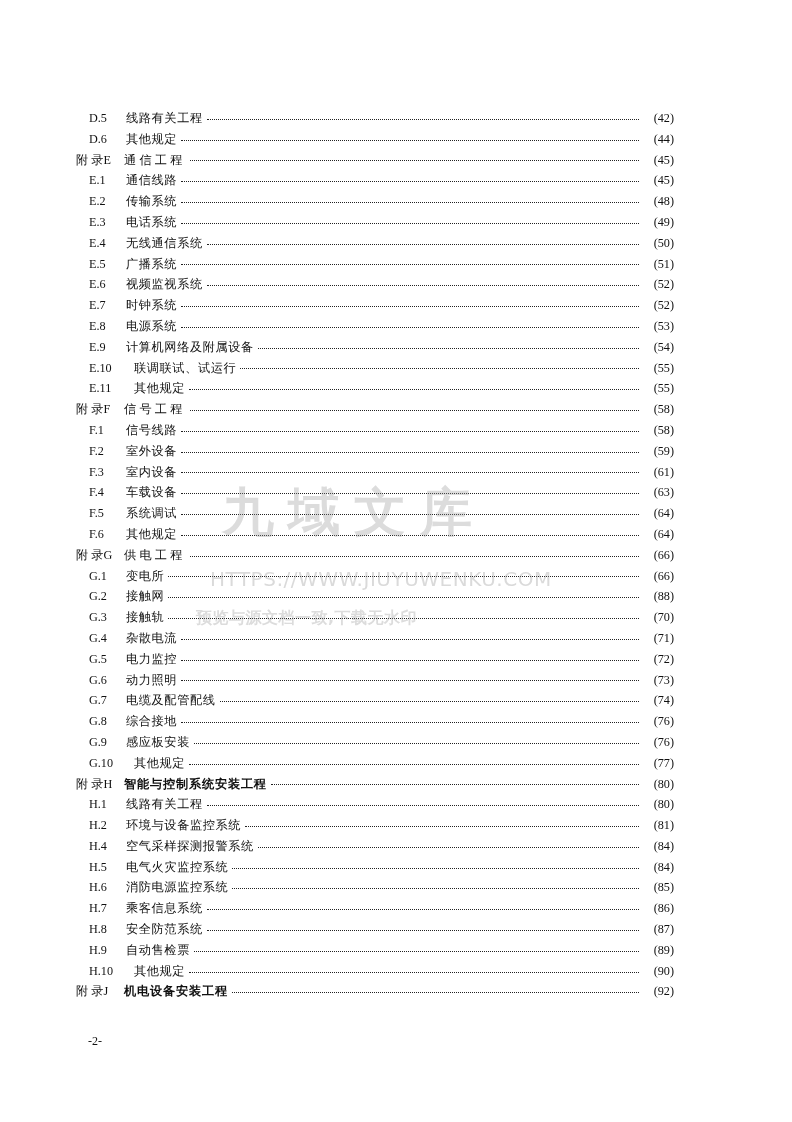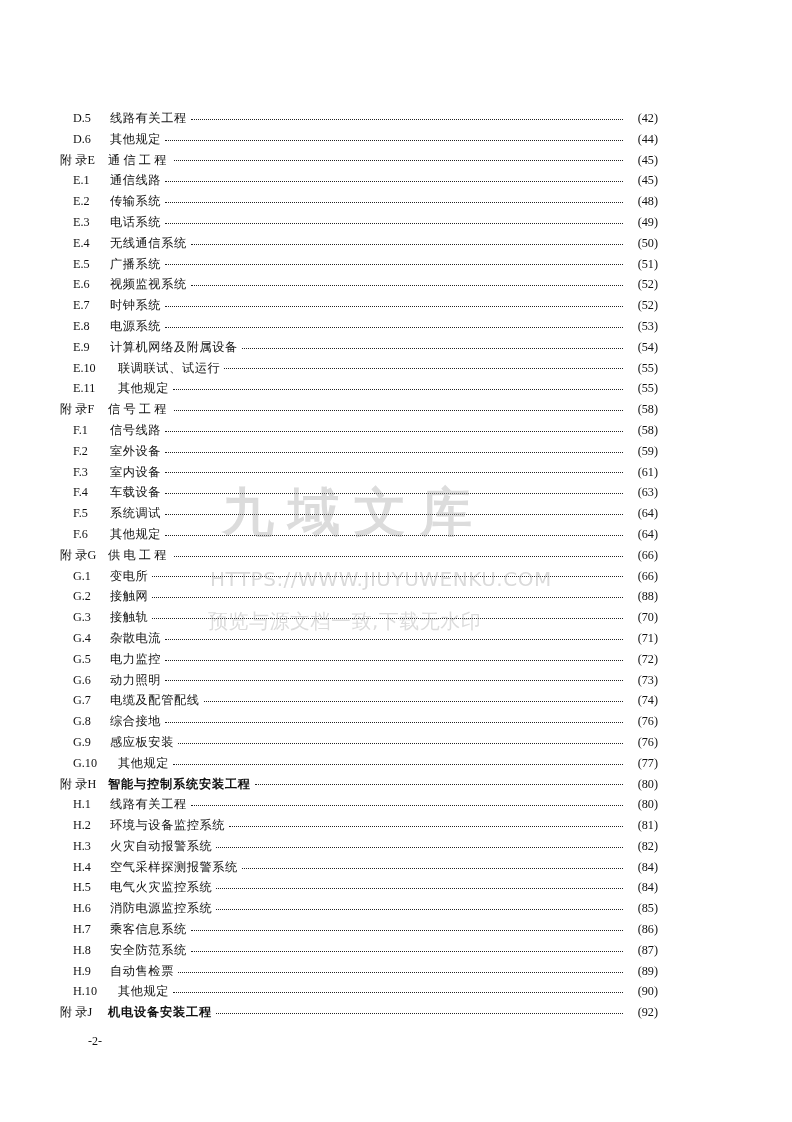--- a/index.html
+++ b/index.html
@@ -1,39 +1,39 @@
 <!DOCTYPE html>
 <html><head>
   <meta charset="utf-8">
   <style>
     html, body { margin: 0; padding: 0; background: #ffffff; }
     body { width: 792px; height: 1122px; position: relative; overflow: hidden;
            font-family: "Liberation Serif", "DejaVu Serif", serif; color: #111; }
     .page { position: absolute; left: 0; top: 0; width: 792px; height: 1122px; }
-    .toc { position: absolute; left: 60px; top: 108px; width: 598px; }
+    .toc { position: absolute; left: 76px; top: 108px; width: 598px; }
     .row { position: relative; height: 20.8px; line-height: 20.8px; font-size: 12.2px;
            display: flex; align-items: baseline; white-space: nowrap; }
     .row .num { display: inline-block; flex: 0 0 auto; }
     .row .title { flex: 0 0 auto; letter-spacing: 0.6px; }
     .row .leader { flex: 1 1 auto; overflow: hidden; margin: 0 1px 0 4px;
                    border-bottom: 1px dotted #222; height: 0; position: relative; top: -3px; align-self: center; transform: translateY(4px); }
     .row .page-no { flex: 0 0 auto; margin-left: 14px; }
     .row.sub .num { margin-left: 13px; width: 37px; }
     .row.sub.wide .num { width: 45px; }
     .row.appendix .num { width: 48px; letter-spacing: 0; }
     .row.appendix .title { letter-spacing: 3.2px; }
     .row.appendix.compact .title { letter-spacing: 0.8px; font-weight: bold; }
     .footer-page { position: absolute; left: 88px; top: 1034px; font-size: 12px; }
     .watermark { position: absolute; left: 0; top: 0; width: 792px; height: 1122px; pointer-events: none; }
     .wm-big { position: absolute; left: 222px; top: 478px; font-family: "DejaVu Sans", sans-serif;
               font-size: 52px; font-weight: bold; color: rgba(150,150,150,0.33); letter-spacing: 14px; }
     .wm-url { position: absolute; left: 210px; top: 567px; font-family: "DejaVu Sans", sans-serif;
               font-size: 20px; color: rgba(150,150,150,0.35); letter-spacing: 0.5px; }
-    .wm-note { position: absolute; left: 208px; top: 608px; font-family: "DejaVu Sans", sans-serif;
-               font-size: 20px; font-weight: normal; color: rgba(150,150,150,0.33); letter-spacing: 0.5px; }
+    .wm-note { position: absolute; left: 196px; top: 608px; font-family: "DejaVu Sans", sans-serif;
+               font-size: 16px; font-weight: bold; color: rgba(150,150,150,0.33); letter-spacing: 0.5px; }
   </style>
 </head>
 <body>
 
 <div class="page">
   <div class="toc" id="toc">
       <div class="row sub">
         <span class="num">D.5</span>
         <span class="title">线路有关工程</span>
         <span class="leader"></span>
@@ -235,26 +235,20 @@
         <span class="num">H.1</span>
         <span class="title">线路有关工程</span>
         <span class="leader"></span>
         <span class="page-no">(80)</span>
       </div>
       <div class="row sub">
         <span class="num">H.2</span>
         <span class="title">环境与设备监控系统</span>
         <span class="leader"></span>
         <span class="page-no">(81)</span>
-      </div>
-      <div class="row sub">
-        <span class="num">H.3</span>
-        <span class="title">火灾自动报警系统</span>
-        <span class="leader"></span>
-        <span class="page-no">(82)</span>
       </div>
       <div class="row sub">
         <span class="num">H.4</span>
         <span class="title">空气采样探测报警系统</span>
         <span class="leader"></span>
         <span class="page-no">(84)</span>
       </div>
       <div class="row sub">
         <span class="num">H.5</span>
         <span class="title">电气火灾监控系统</span>

